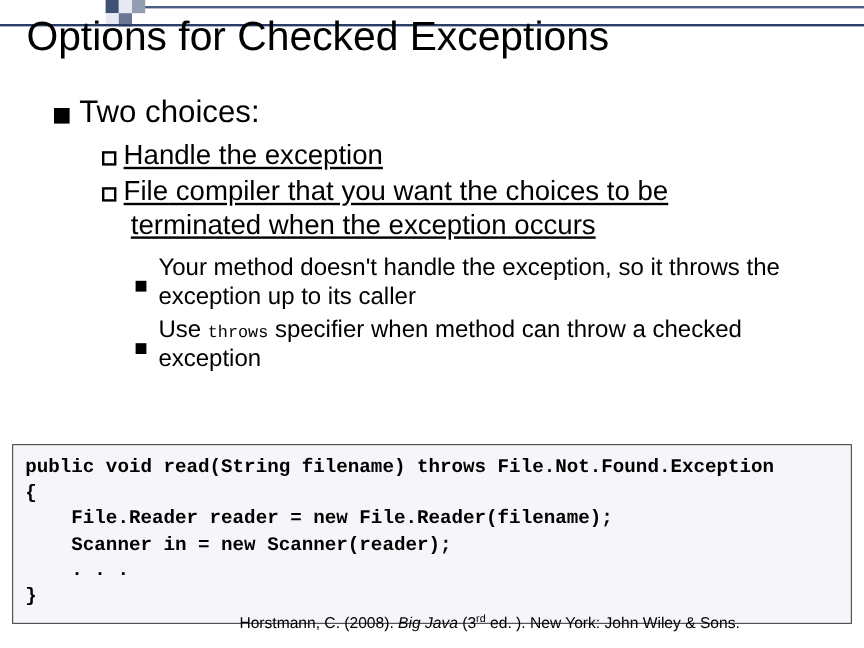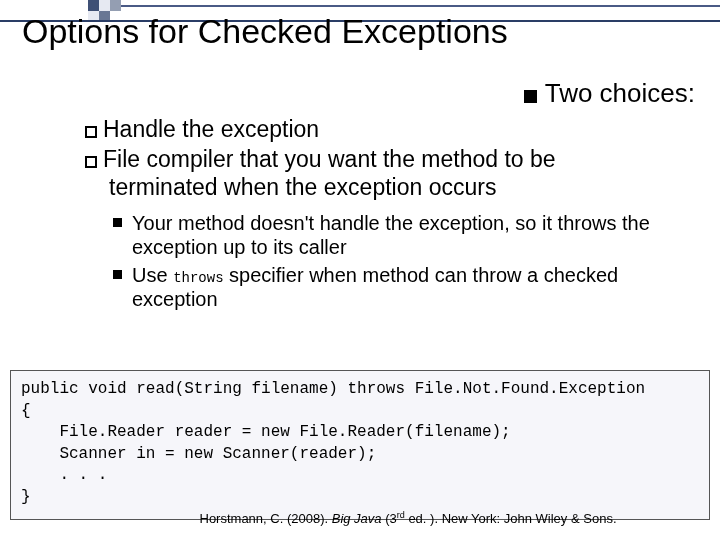--- a/index.html
+++ b/index.html
@@ -45,44 +45,44 @@
     letter-spacing: 0px;
   }
 
   .content {
     position: absolute;
     left: 45px;
     top: 76px;
     width: 650px;
   }
 
-  .lvl1 { margin: 2px 0 6px 0; text-align: right; }
+  .lvl1 { margin: 2px 0 6px 0; }
   .lvl1 .bullet {
     display: inline-block;
     width: 13px; height: 13px;
     background: #000;
     vertical-align: -1px;
     margin-right: 8px;
   }
   .lvl1 .txt { font-size: 26px; }
 
   .lvl2-wrap { margin-left: 40px; margin-top: 6px; }
-  .lvl2 { margin: 2px 0; font-size: 23px; line-height: 1.22; }
+  .lvl2 { margin: 2px 0; font-size: 23px; line-height: 1.22; text-decoration: underline; }
   .lvl2 .bullet {
     display: inline-block;
     width: 12px; height: 12px;
     border: 2px solid #000;
     box-sizing: border-box;
     vertical-align: -1px;
     margin-right: 6px;
   }
   .lvl2 .cont { padding-left: 24px; font-size:23px; line-height:1.22; }
 
   .lvl3-wrap { margin-left: 68px; margin-top: 10px; }
-  .lvl3 { margin: 2px 0 4px 0; font-size: 20px; line-height: 1.2; display:flex; }
+  .lvl3 { margin: 2px 0 4px 0; font-size: 20px; line-height: 1.2; display:flex;align-items:center; }
   .lvl3 .bullet {
     flex: 0 0 auto;
     width: 9px; height: 9px;
     background: #000;
     margin-top: 7px;
     margin-right: 10px;
   }
   .lvl3 .txt { flex:1; }
 
   code.inline {
@@ -94,21 +94,21 @@
     position: absolute;
     left: 10px;
     top: 370px;
     width: 700px;
     box-sizing: border-box;
     border: 1px solid #555;
     background: #f6f6fa;
     padding: 8px 10px 10px 10px;
     font-family: "Courier New", Courier, monospace;
     font-size: 16px;
-    font-weight: normal;
+    font-weight: bold;
     line-height: 1.35;
     white-space: pre;
   }
 
   .citation {
     position: absolute;
     left: 0;
     width: 720px;
     bottom: 14px;
     text-align: center;
@@ -139,21 +139,21 @@
 
     <div class="lvl1">
       <span class="bullet"></span><span class="txt">Two choices:</span>
     </div>
 
     <div class="lvl2-wrap">
       <div class="lvl2">
         <span class="bullet"></span><span><span>Handle</span><span> the exception</span></span>
       </div>
       <div class="lvl2">
-        <span class="bullet"></span><span><span>File</span><span> compiler that you want the method to be</span></span>
+        <span class="bullet"></span><span><span>File</span><span> compiler that you want the choices to be</span></span>
         <div class="cont">terminated when the exception occurs</div>
       </div>
     </div>
 
     <div class="lvl3-wrap">
       <div class="lvl3">
         <span class="bullet"></span>
         <span class="txt">Your method doesn't handle the exception, so it throws the exception up to its caller</span>
       </div>
       <div class="lvl3">

